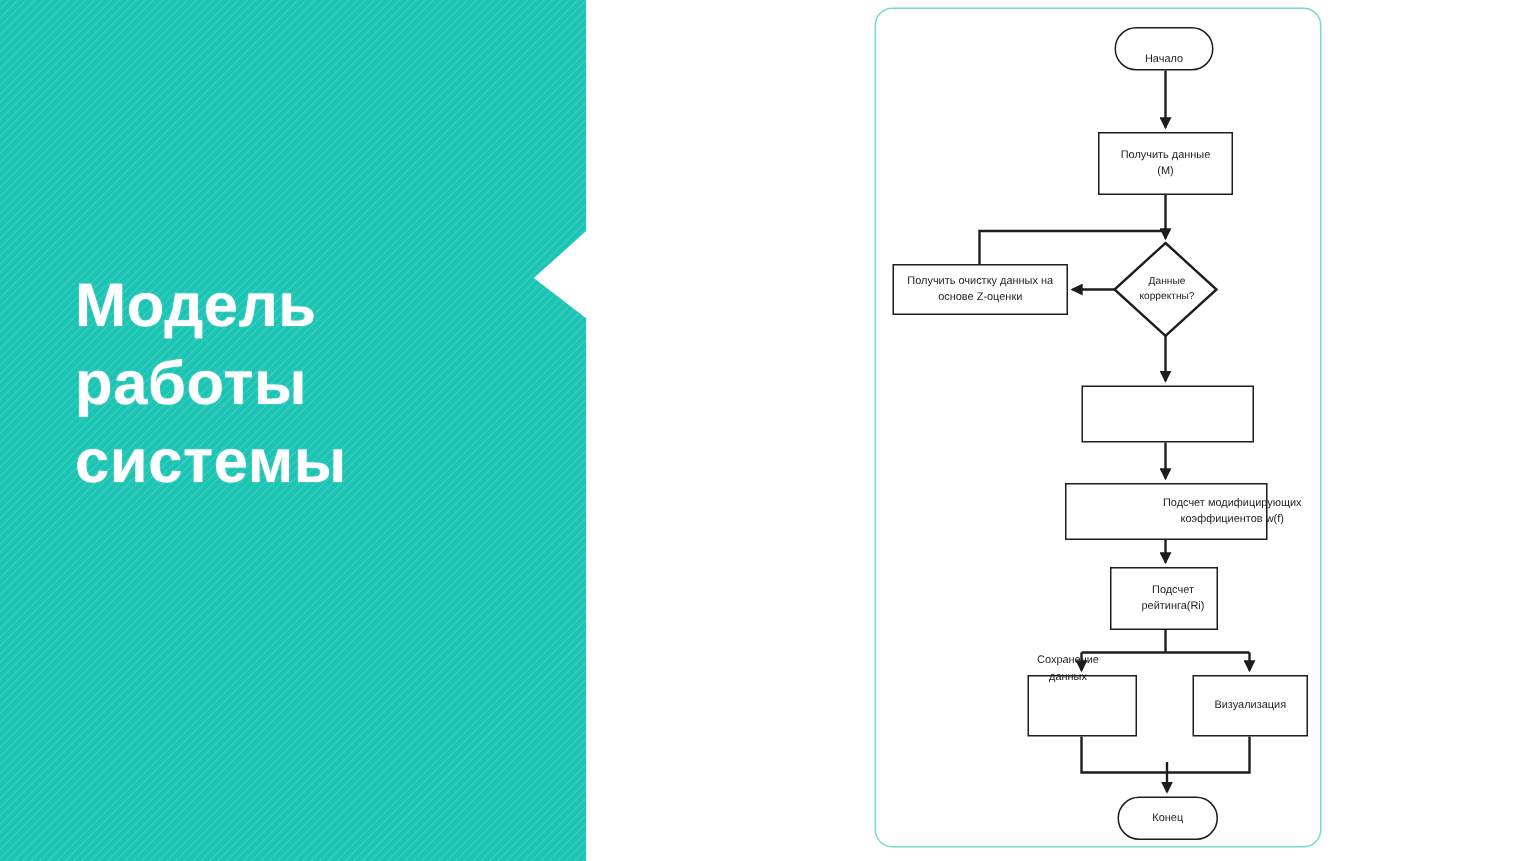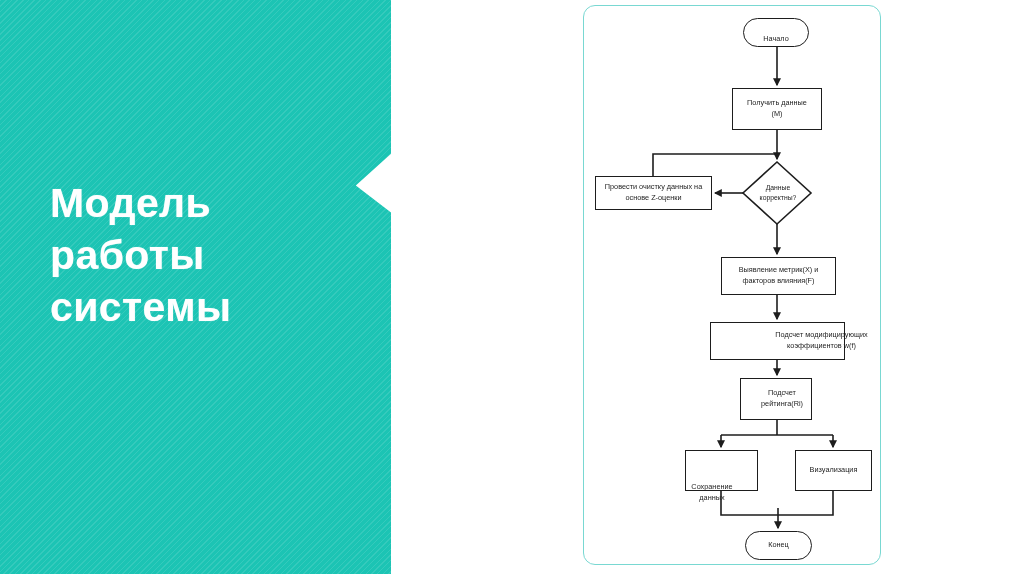--- a/index.html
+++ b/index.html
@@ -127,37 +127,35 @@
 
   <div class="node-box" style="left:732px; top:88px; width:90px; height:42px;"></div>
   <div class="node-label" style="left:732px; top:88px; width:90px; height:42px;">Получить данные
 (М)</div>
 
   <div class="node-diamond-hit" style="left:744px; top:162px; width:68px; height:62px;"></div>
   <div class="node-label" style="left:744px; top:162px; width:68px; height:62px; font-size:6.8px;">Данные
 корректны?</div>
 
   <div class="node-box" style="left:595px; top:176px; width:117px; height:34px;"></div>
-  <div class="node-label" style="left:595px; top:176px; width:117px; height:34px;">Провести очистку данных на
+  <div class="node-label" style="left:595px; top:176px; width:117px; height:34px;">Получить очистку данных на
 основе Z-оценки</div>
 
   <div class="node-box" style="left:721px; top:257px; width:115px; height:38px;"></div>
-  <div class="node-label" style="left:721px; top:257px; width:115px; height:38px;">Выявление метрик(Х) и
-факторов влияния(F)</div>
 
   <div class="node-box" style="left:710px; top:322px; width:135px; height:38px;"></div>
   <div class="node-label" style="left:710px; top:322px; width:135px; height:38px;margin-left:44px;">Подсчет модифицирующих
 коэффициентов w(f)</div>
 
   <div class="node-box" style="left:740px; top:378px; width:72px; height:42px;"></div>
   <div class="node-label" style="left:740px; top:378px; width:72px; height:42px;padding-left:12px;">Подсчет
 рейтинга(Ri)</div>
 
   <div class="node-box" style="left:685px; top:450px; width:73px; height:41px;"></div>
-  <div class="node-label" style="left:685px; top:472px; width:54px; height:41px;border-radius:15px;">Сохранение
+  <div class="node-label" style="left:685px; top:425px; width:54px; height:41px;border-radius:15px;">Сохранение
 данных</div>
 
   <div class="node-box" style="left:795px; top:450px; width:77px; height:41px;"></div>
   <div class="node-label" style="left:795px; top:450px; width:77px; height:41px;">Визуализация</div>
 
   <div class="node-box node-round" style="left:745px; top:531px; width:67px; height:29px;"></div>
   <div class="node-label" style="left:745px; top:531px; width:67px; height:29px;">Конец</div>
 
   <svg id="flow-svg" viewBox="0 0 1024 574">
     <defs>

